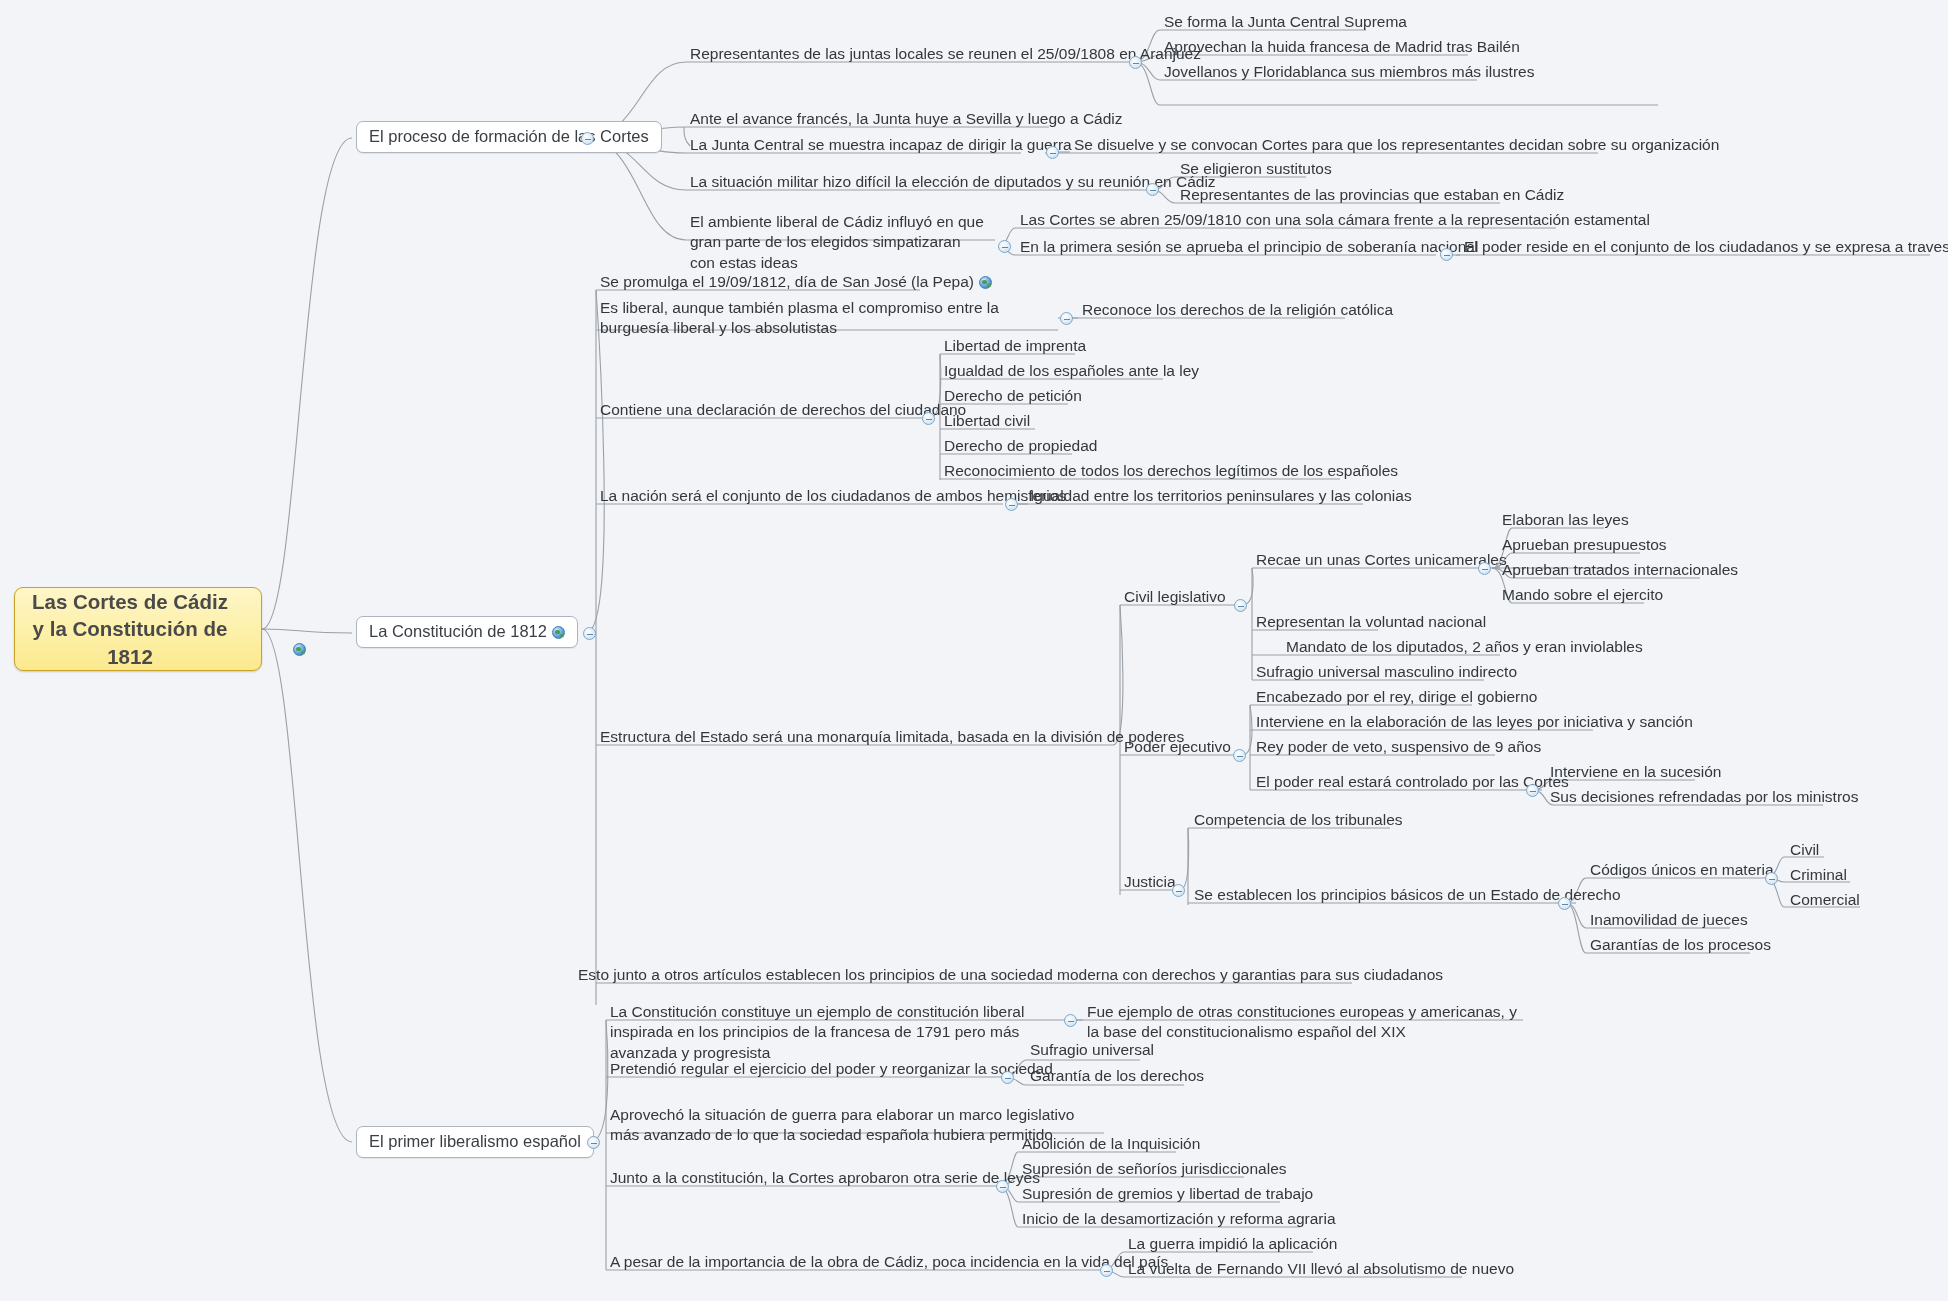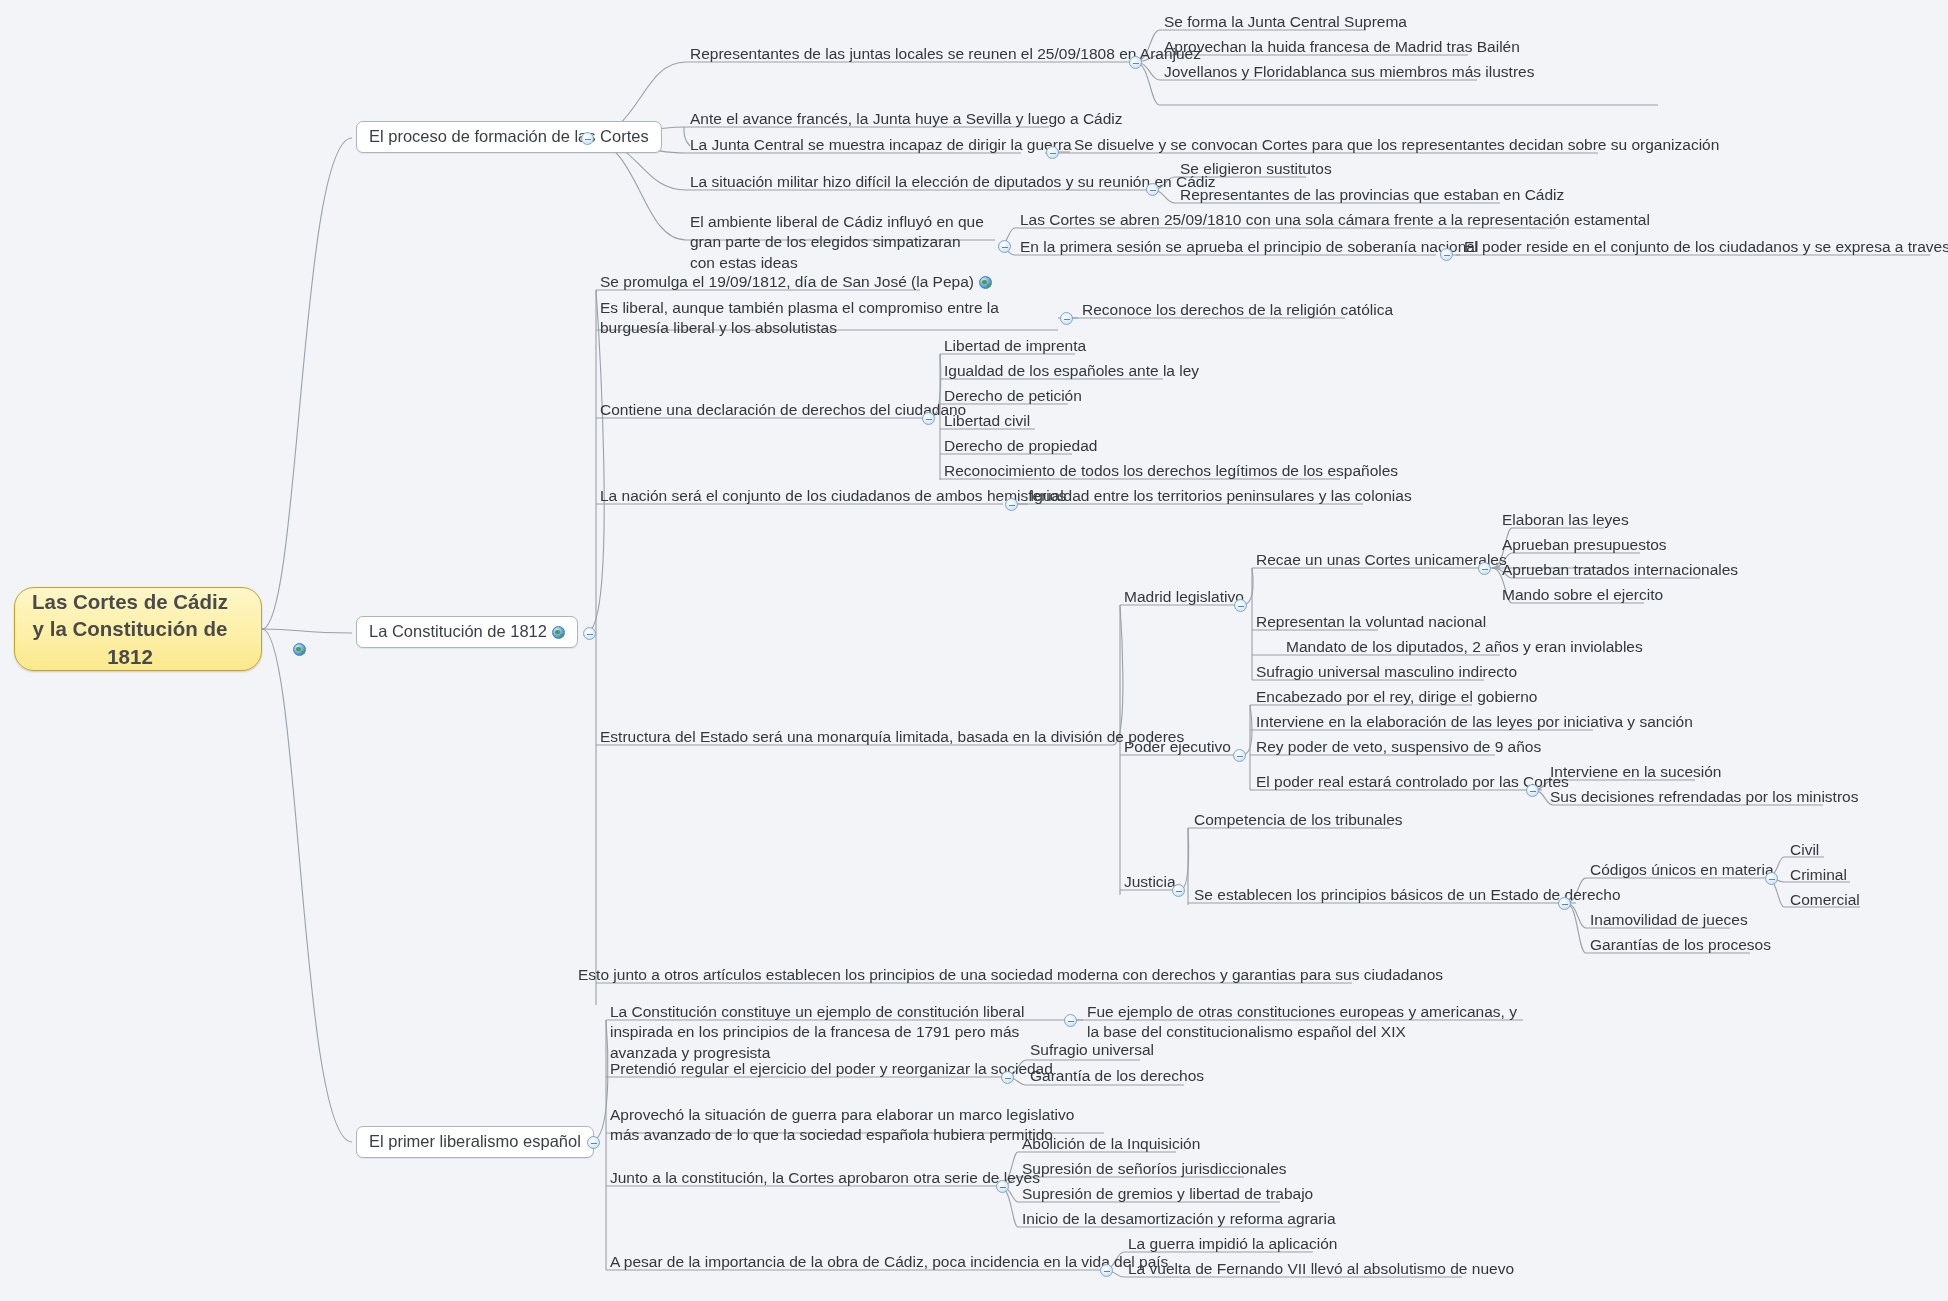--- a/index.html
+++ b/index.html
@@ -25,21 +25,21 @@
     padding:0 2px 2px 2px;
   }
   .node.wrap { white-space:normal; }
 
   
   .root {
     position:absolute;
     left:14px; top:587px;
     width:248px; height:84px;
     border:1px solid #c9a227;
-    border-radius:20px;
+    border-radius:9px;
     background:linear-gradient(180deg,#fdf6c8 0%,#fdf0a8 55%,#fbe98d 100%);
     box-shadow:0 1px 2px rgba(0,0,0,.18);
     display:flex; align-items:center; justify-content:center;
     text-align:center;
     font-size:20.5px; font-weight:bold;
     color:#4a4a4a;
     padding:4px 26px 4px 10px;
   }
   .root .txt { display:block; line-height:1.33; }
 
@@ -359,21 +359,21 @@
   <span class="knob" style="left:1005px; top:498px;"></span>
   <div class="node" style="left:1028px; top:486px;">
     <span>Igualdad entre los territorios peninsulares y las colonias</span>
   </div>
 
   <div class="node" style="left:598px; top:727px;">
     <span>Estructura del Estado será una monarquía limitada, basada en la división de poderes</span>
   </div>
 
   <div class="node" style="left:1122px; top:587px;">
-    <span>Madrid legislativo</span>
+    <span>Civil legislativo</span>
   </div>
   <span class="knob" style="left:1234px; top:599px;"></span>
 
   <div class="node" style="left:1254px; top:550px;">
     <span>Recae un unas Cortes unicamerales</span>
   </div>
   <span class="knob" style="left:1478px; top:562px;"></span>
   <div class="node" style="left:1500px; top:510px;">
     <span>Elaboran las leyes</span>
   </div>

